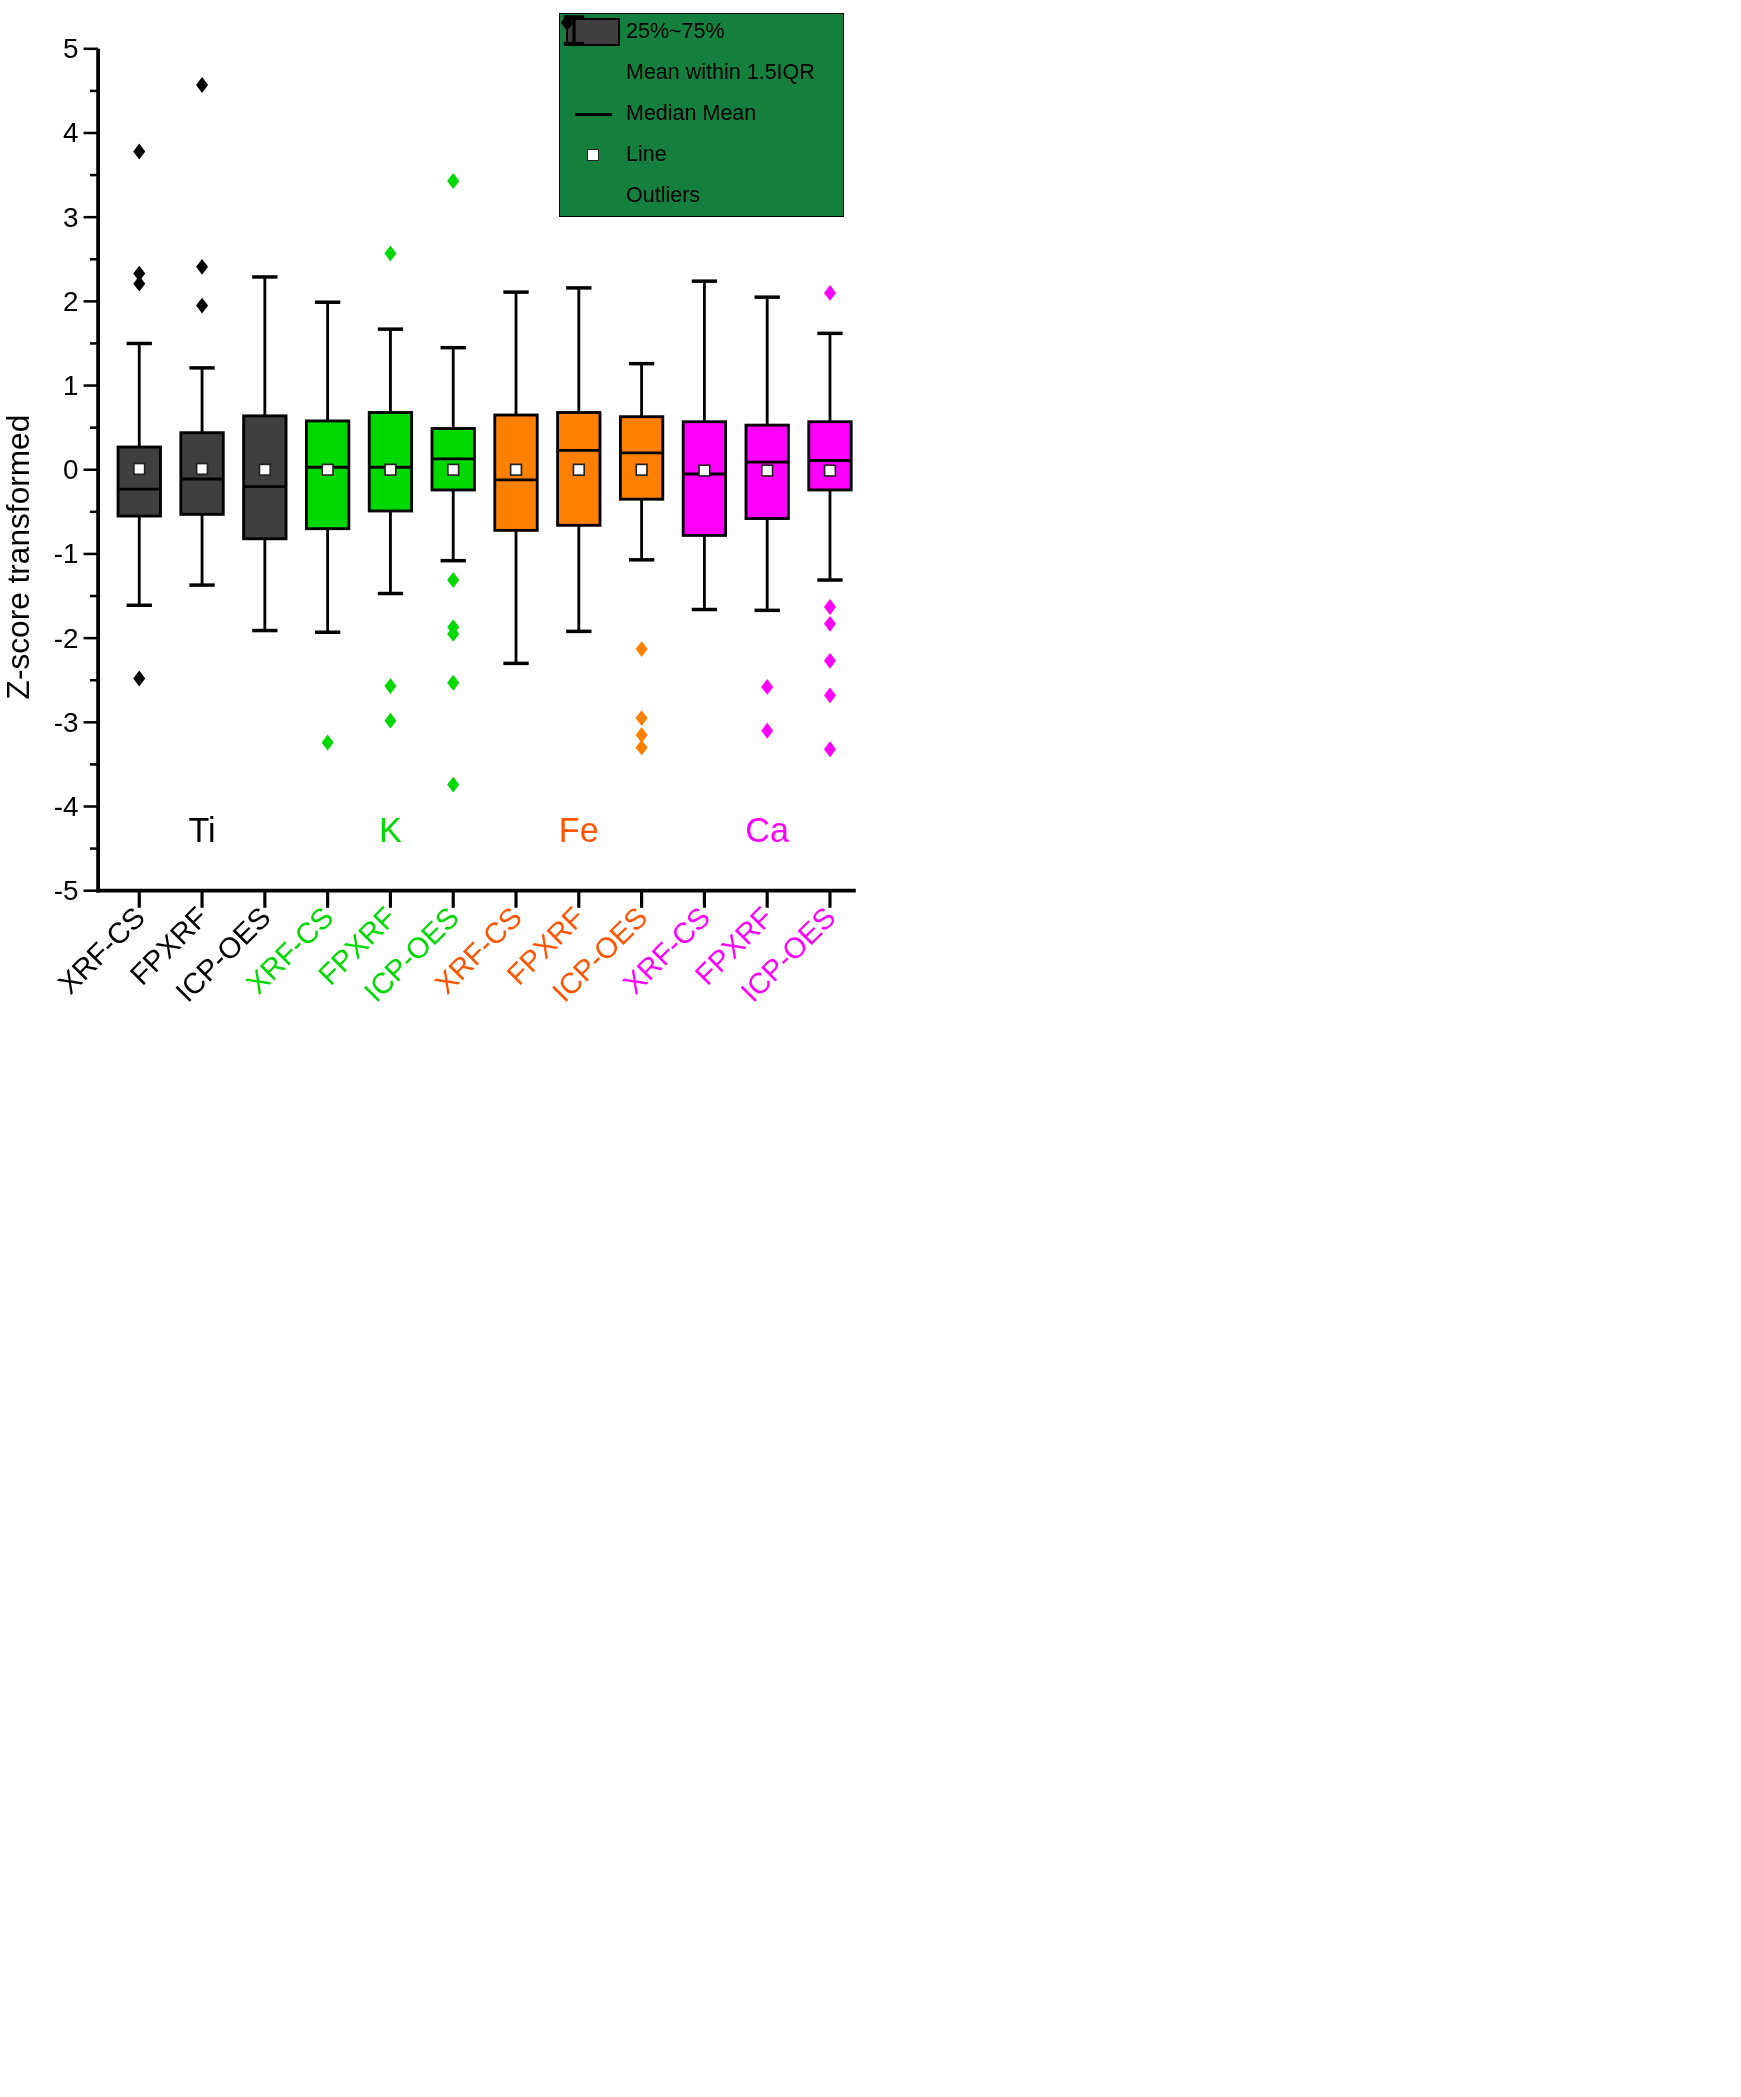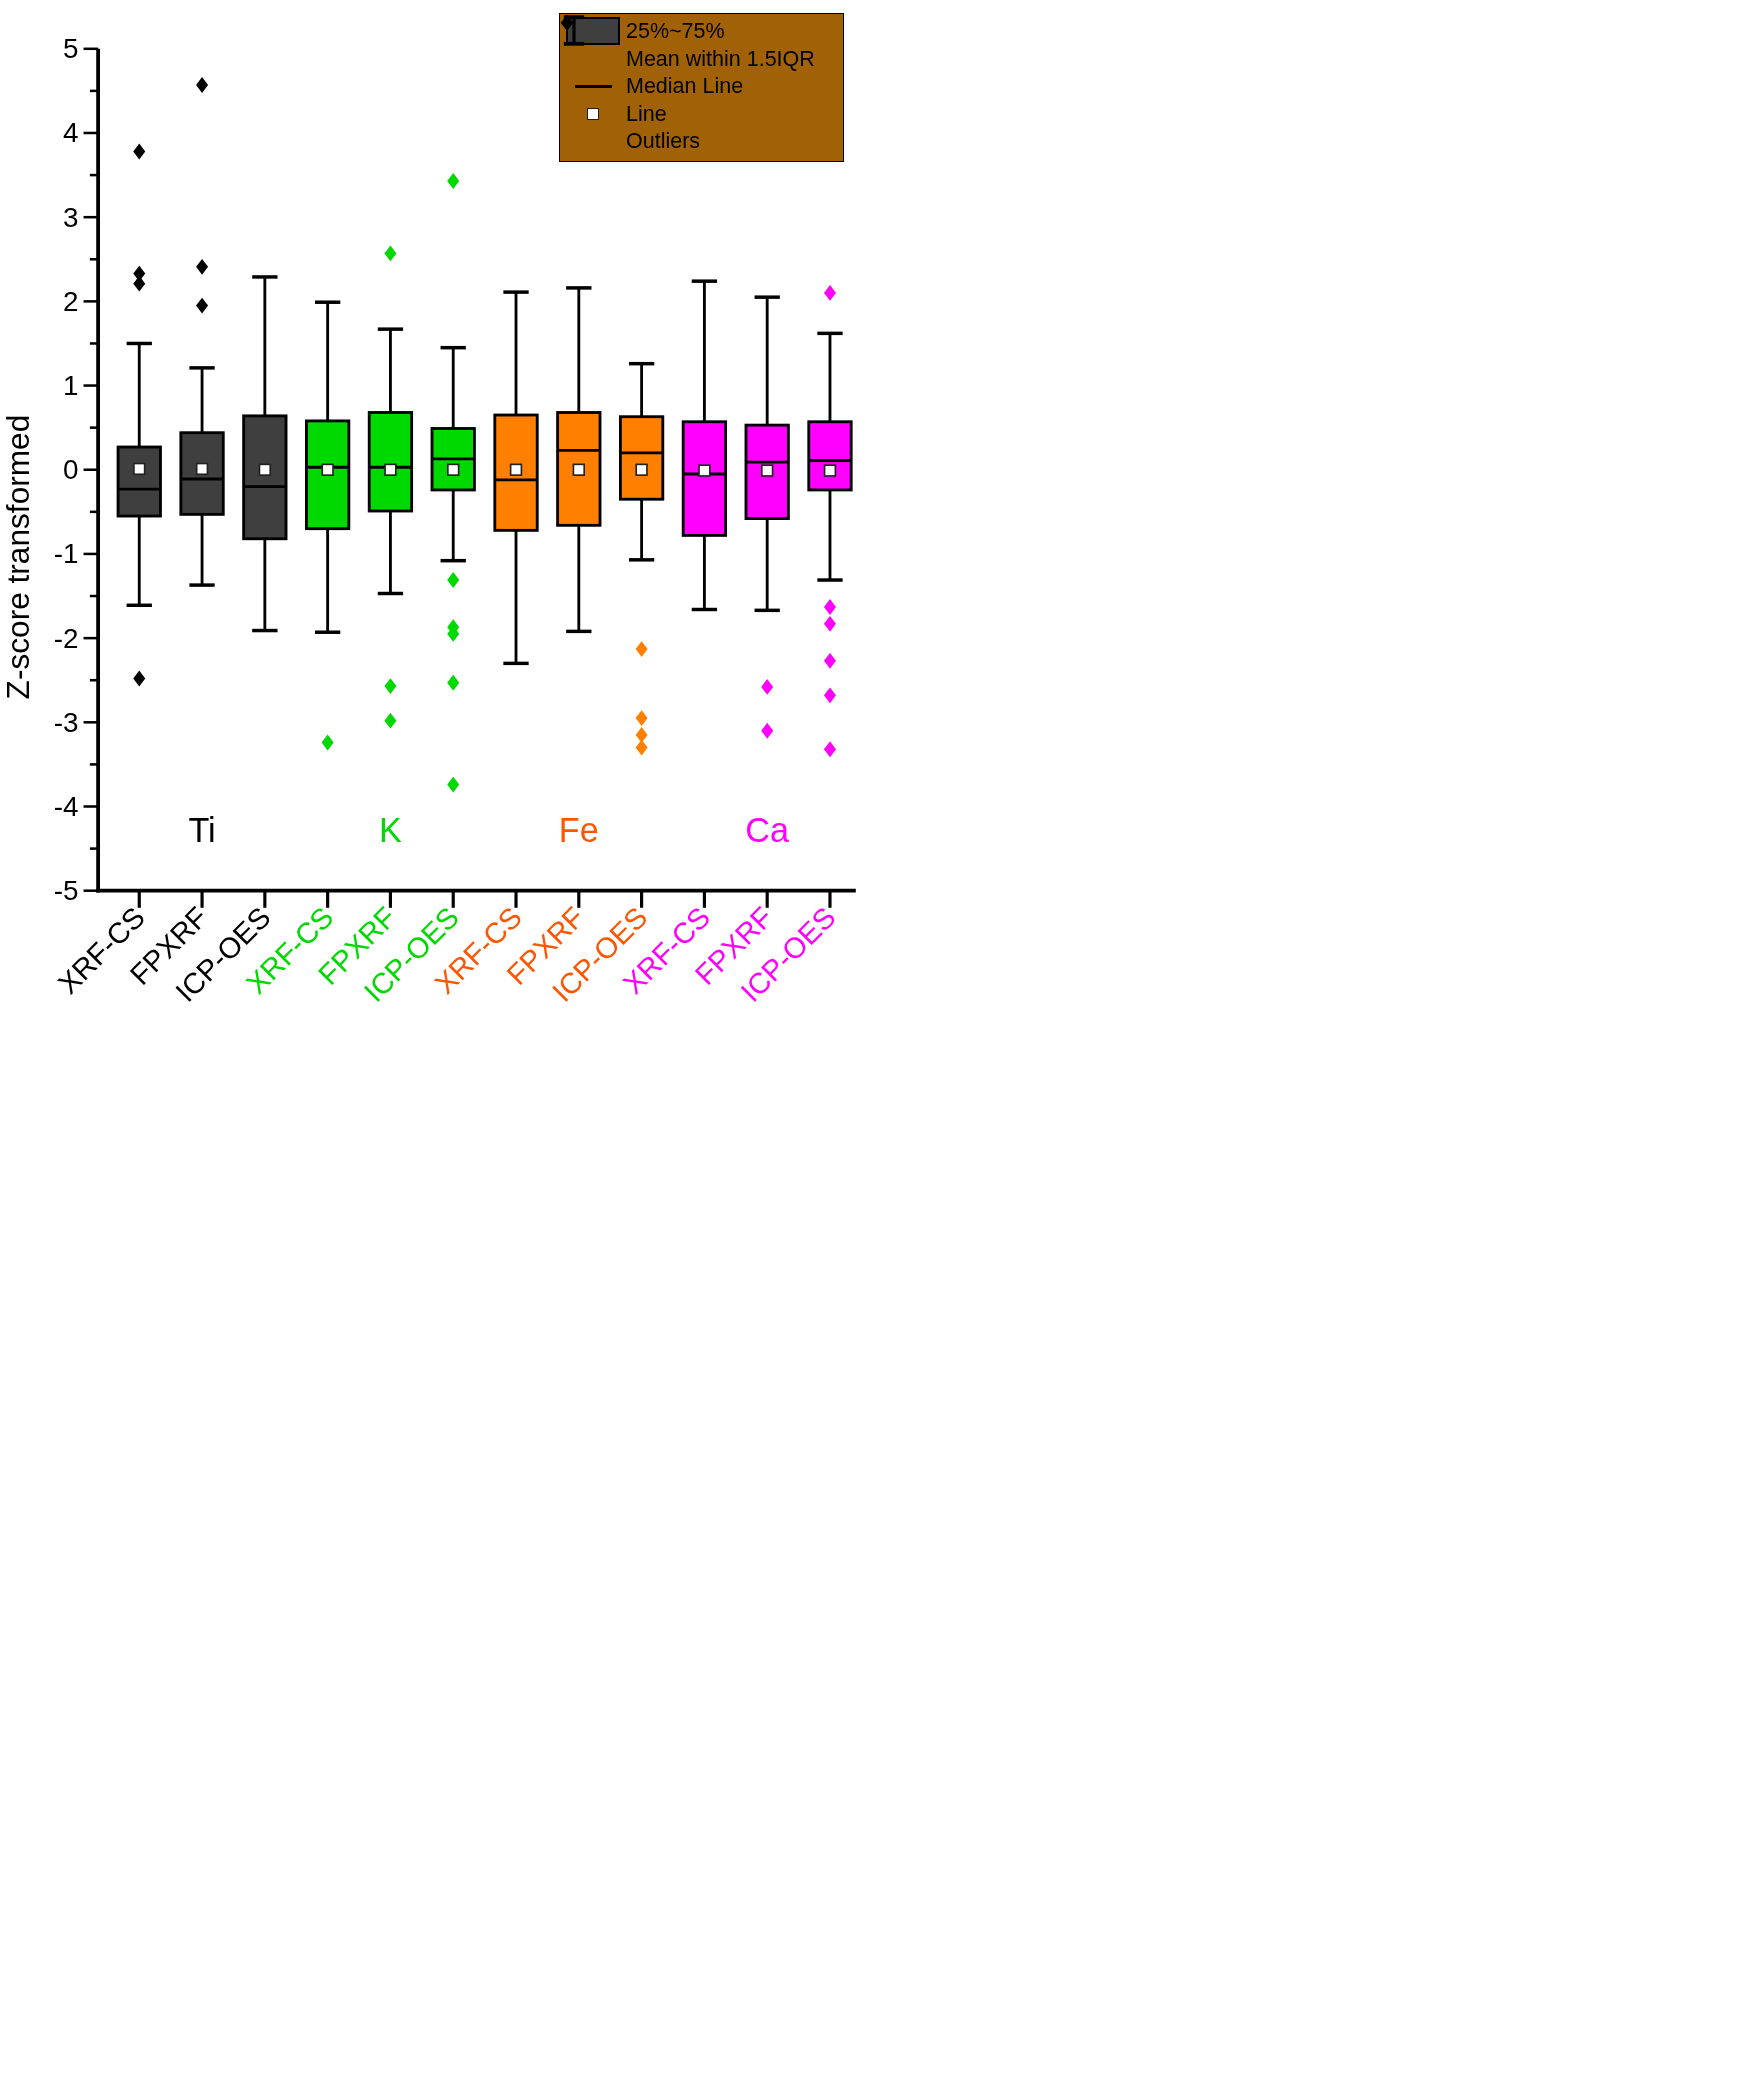--- a/index.html
+++ b/index.html
@@ -7,26 +7,26 @@
     position:relative;
     width:871px;height:1049px;
     background:#ffffff;
     font-family:"Liberation Sans", sans-serif;
     overflow:hidden;
   }
   svg{position:absolute;left:0;top:0;}
   .legend{
     position:absolute;
     left:559px;top:12.7px;
-    width:285px;height:149px;
+    width:285px;height:204px;
     border:1.9px solid #000;
-    background:#a16207;
+    background:#15803d;
     box-sizing:border-box;
     display:flex;flex-direction:column;
-    justify-content:flex-start;
+    justify-content:space-between;
     padding:3.8px 0 5px 0;
   }
   .legend-row{display:flex;align-items:center;height:29px;}
   .legend-glyph{width:66px;display:flex;justify-content:center;align-items:center;flex:0 0 66px;}
   .legend-label{font-size:21.5px;color:#000;white-space:nowrap;line-height:1;}
   .sw-box{width:54px;height:28px;border:2.5px solid #000;box-sizing:border-box;}
   .median-glyph{width:37px;height:0;border-top:3.8px solid #000;}
   .mean-glyph{width:12px;height:12px;border:1.9px solid #222;background:#fff;box-sizing:border-box;}
 </style>
 </head>
@@ -241,21 +241,21 @@
           <line x1="6" y1="5" x2="38" y2="5" stroke="#000" stroke-width="6"></line>
           <line x1="6" y1="47" x2="38" y2="47" stroke="#000" stroke-width="6"></line>
         </svg>
       </span>
       <span class="legend-label">Mean within 1.5IQR</span>
     </div>
     <div class="legend-row">
       <span class="legend-glyph">
         <span class="median-glyph"></span>
       </span>
-      <span class="legend-label">Median Line</span>
+      <span class="legend-label">Median Mean</span>
     </div>
     <div class="legend-row">
       <span class="legend-glyph">
         <span class="mean-glyph"></span>
       </span>
       <span class="legend-label">Line</span>
     </div>
     <div class="legend-row">
       <span class="legend-glyph">
         <svg width="14" height="17.7" viewBox="0 0 22 28">

